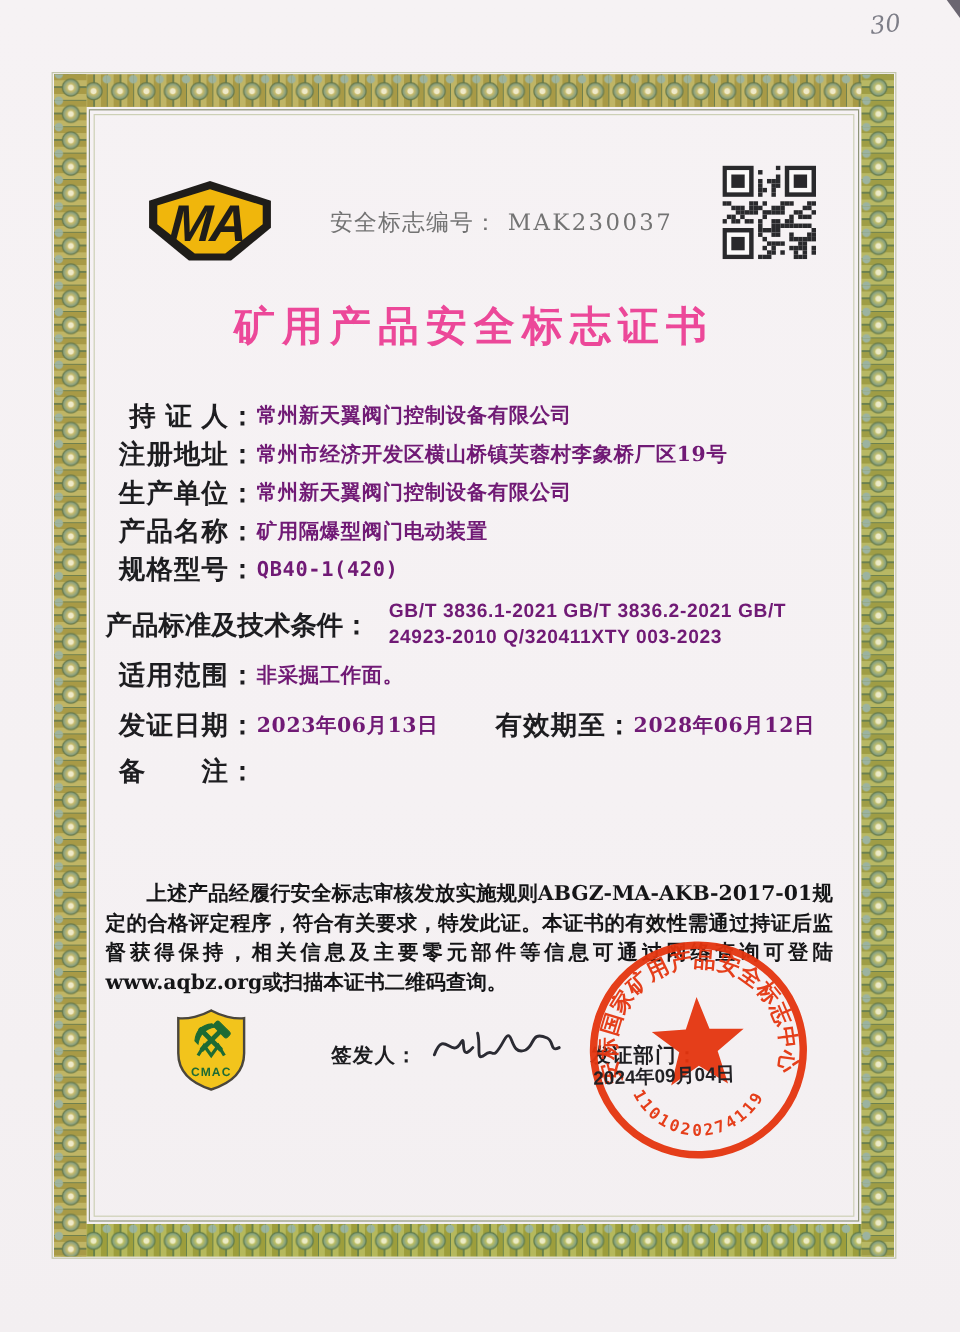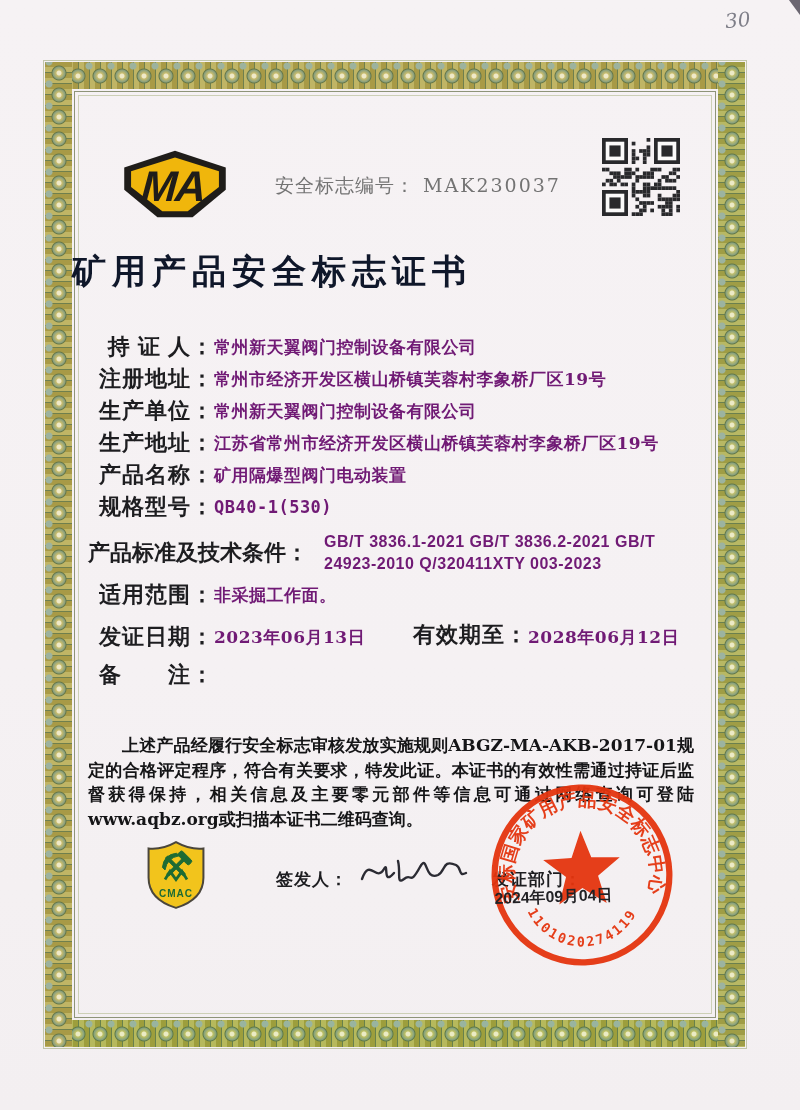--- a/index.html
+++ b/index.html
@@ -37,37 +37,37 @@
   .content{position:absolute;inset:27px;}
   
   .header{position:absolute;top:48px;left:0;right:0;display:flex;
           justify-content:space-between;align-items:flex-start;padding:0 38px 0 44px;}
   .ma-logo{margin-top:5px;}
   .cert-no{margin-top:36px;font-family:"DejaVu Serif",serif;font-size:19px;
            letter-spacing:1px;color:#737373;}
   .cert-no .val{margin-left:8px;letter-spacing:2px;}
   .qr{margin-top:1px;}
   
-  .title{position:absolute;top:160px;left:0;right:0;
+  .title{position:absolute;top:160px;left:0;right:0;text-align:center;
          font-family:"DejaVu Serif",serif;font-weight:900;font-size:34px;
-         letter-spacing:6px;color:#0f172a;}
+         letter-spacing:6px;color:#ec4899;}
   
   .fields{position:absolute;top:248px;left:16px;right:20px;}
   .row{display:flex;align-items:flex-start;margin-bottom:12px;}
   .flabel{flex:none;width:126px;font-weight:bold;font-size:22px;line-height:20px;
           letter-spacing:1px;color:#1d1d20;text-align:right;}
   .fvalue{font-weight:bold;font-size:17px;line-height:20px;letter-spacing:.5px;
           color:#701a75;font-family:"DejaVu Serif",serif;}
   .row.standards{align-items:center;margin-top:14px;margin-bottom:10px;}
   .row.standards .flabel{width:auto;margin-right:16px;letter-spacing:0;}
   .row.standards .fvalue{width:402px;font-family:Liberation Sans, sans-serif;font-size:16px;line-height:22px;}
   .row.latin .fvalue{font-family:"DejaVu Sans Mono",monospace;}
   .row.dates{margin-top:22px;}
   .row.dates .fvalue.issue{flex:none;width:186px;}
-  .row.dates .flabel.vlabel{width:128px;font-family:Liberation Mono, monospace;}
+  .row.dates .flabel.vlabel{width:128px;}
   .row.remark{margin-top:18px;}
   
   .statement{position:absolute;top:644px;left:16px;right:24px;z-index:1;
              font-family:"DejaVu Serif",serif;font-weight:bold;font-size:17px;
              line-height:24.5px;text-indent:2em;text-align:justify;color:#151517;}
   
   .cmac{position:absolute;left:72px;top:750px;}
   .sign-row{position:absolute;left:204px;top:770px;display:flex;align-items:center;z-index:2;text-align:right;}
   .sign-label{font-weight:bold;font-size:17px;letter-spacing:1px;}
   .sig{margin:-14px 4px 0 6px;}
@@ -247,30 +247,26 @@
       </div>
       <div class="row">
         <span class="flabel">注册地址：</span>
         <span class="fvalue">常州市经济开发区横山桥镇芙蓉村李象桥厂区19号</span>
       </div>
       <div class="row">
         <span class="flabel">生产单位：</span>
         <span class="fvalue">常州新天翼阀门控制设备有限公司</span>
       </div>
       <div class="row">
-        <span class="flabel">生产地址：</span>
-        <span class="fvalue">江苏省常州市经济开发区横山桥镇芙蓉村李象桥厂区19号</span>
-      </div>
-      <div class="row">
         <span class="flabel">产品名称：</span>
         <span class="fvalue">矿用隔爆型阀门电动装置</span>
       </div>
       <div class="row latin">
         <span class="flabel">规格型号：</span>
-        <span class="fvalue">QB40-1(530)</span>
+        <span class="fvalue">QB40-1(420)</span>
       </div>
       <div class="row standards">
         <span class="flabel">产品标准及技术条件：</span>
         <span class="fvalue">GB/T 3836.1-2021 GB/T 3836.2-2021 GB/T 24923-2010 Q/320411XTY 003-2023</span>
       </div>
       <div class="row">
         <span class="flabel">适用范围：</span>
         <span class="fvalue">非采掘工作面。</span>
       </div>
       <div class="row dates">

